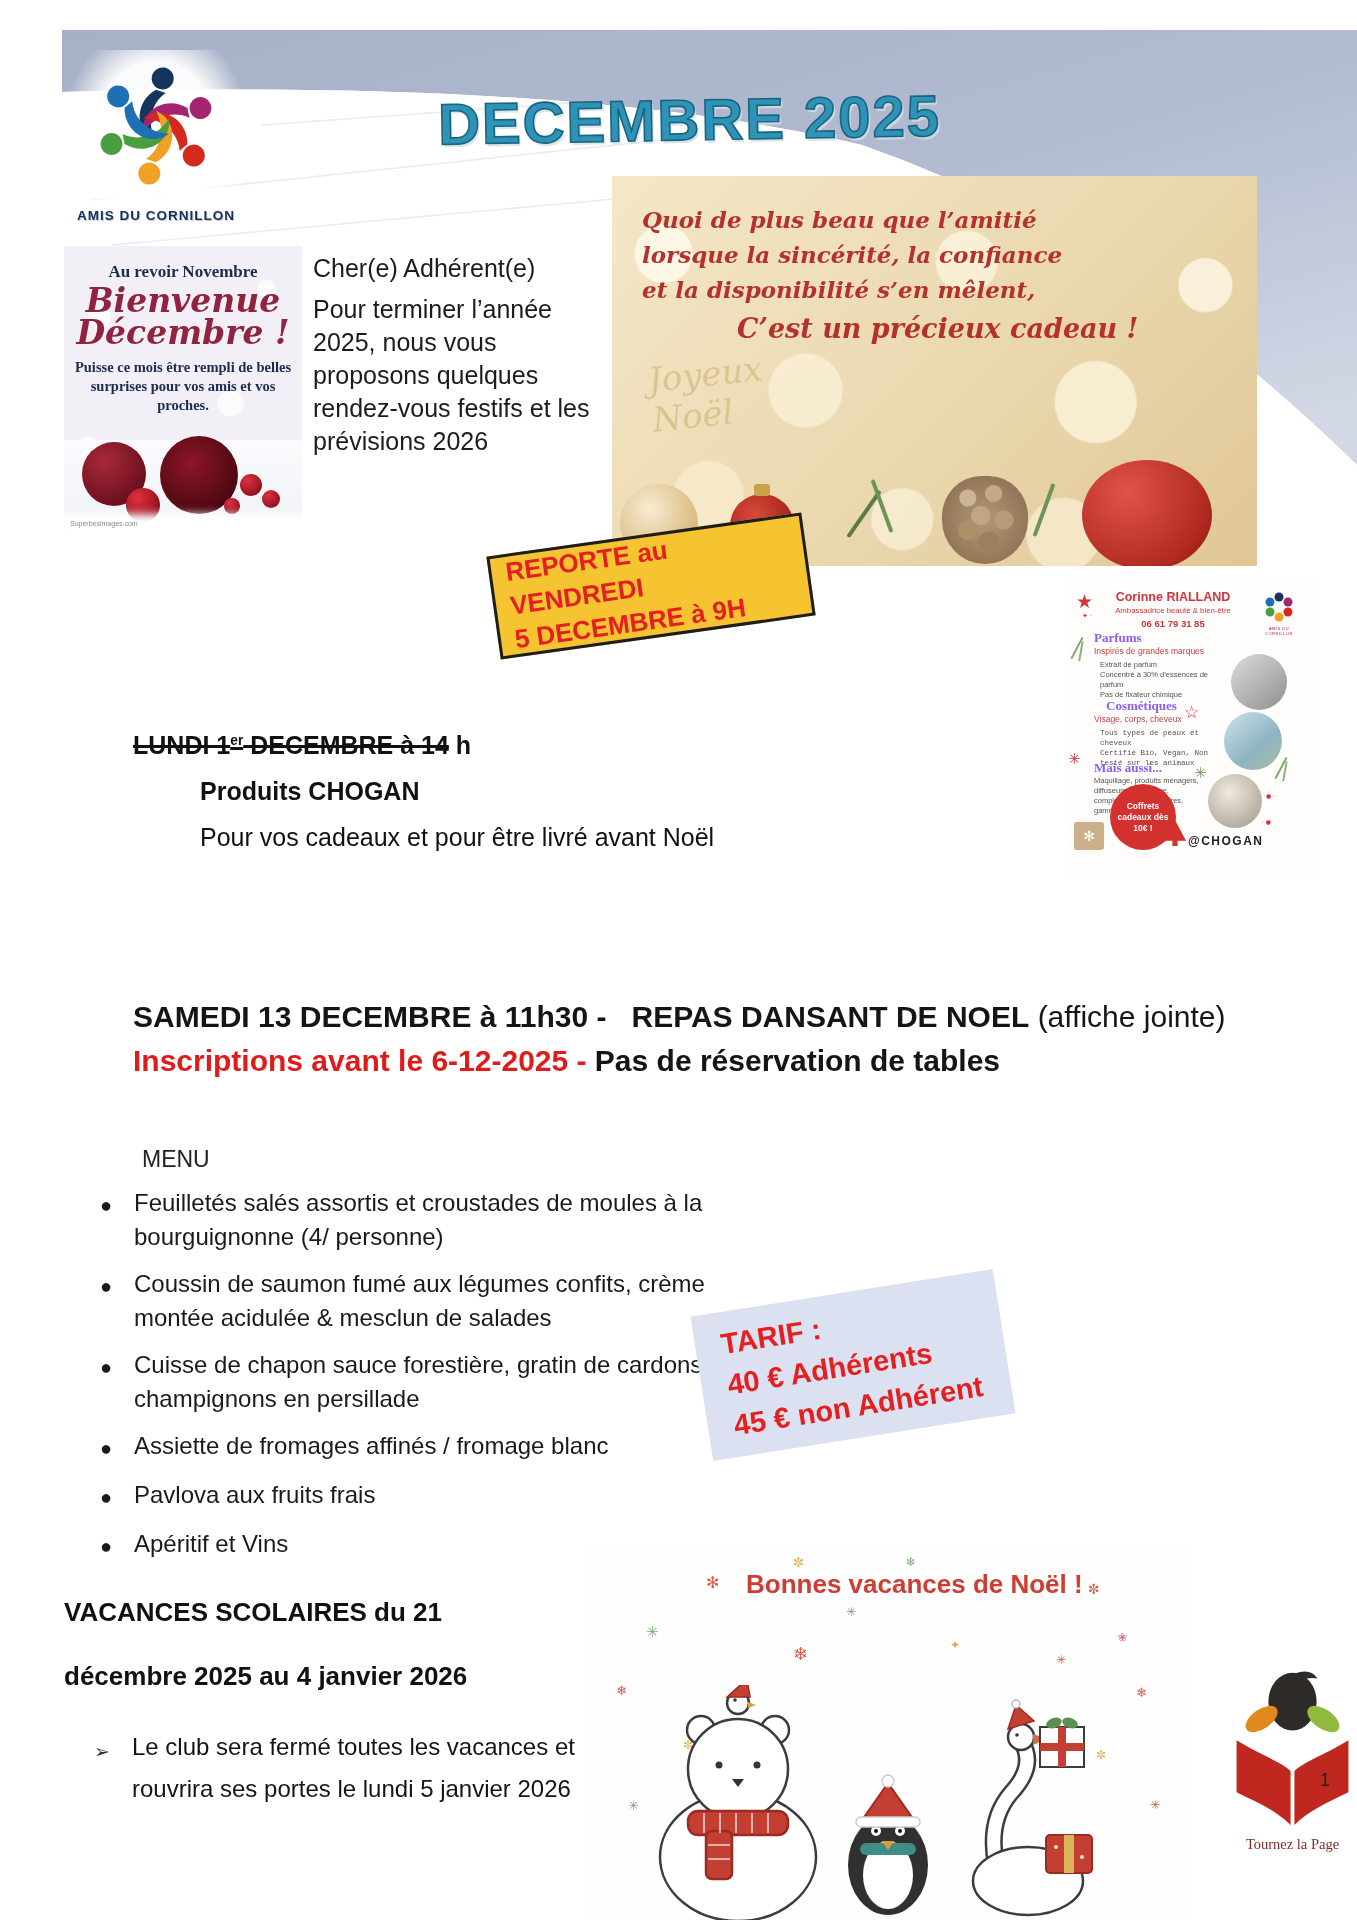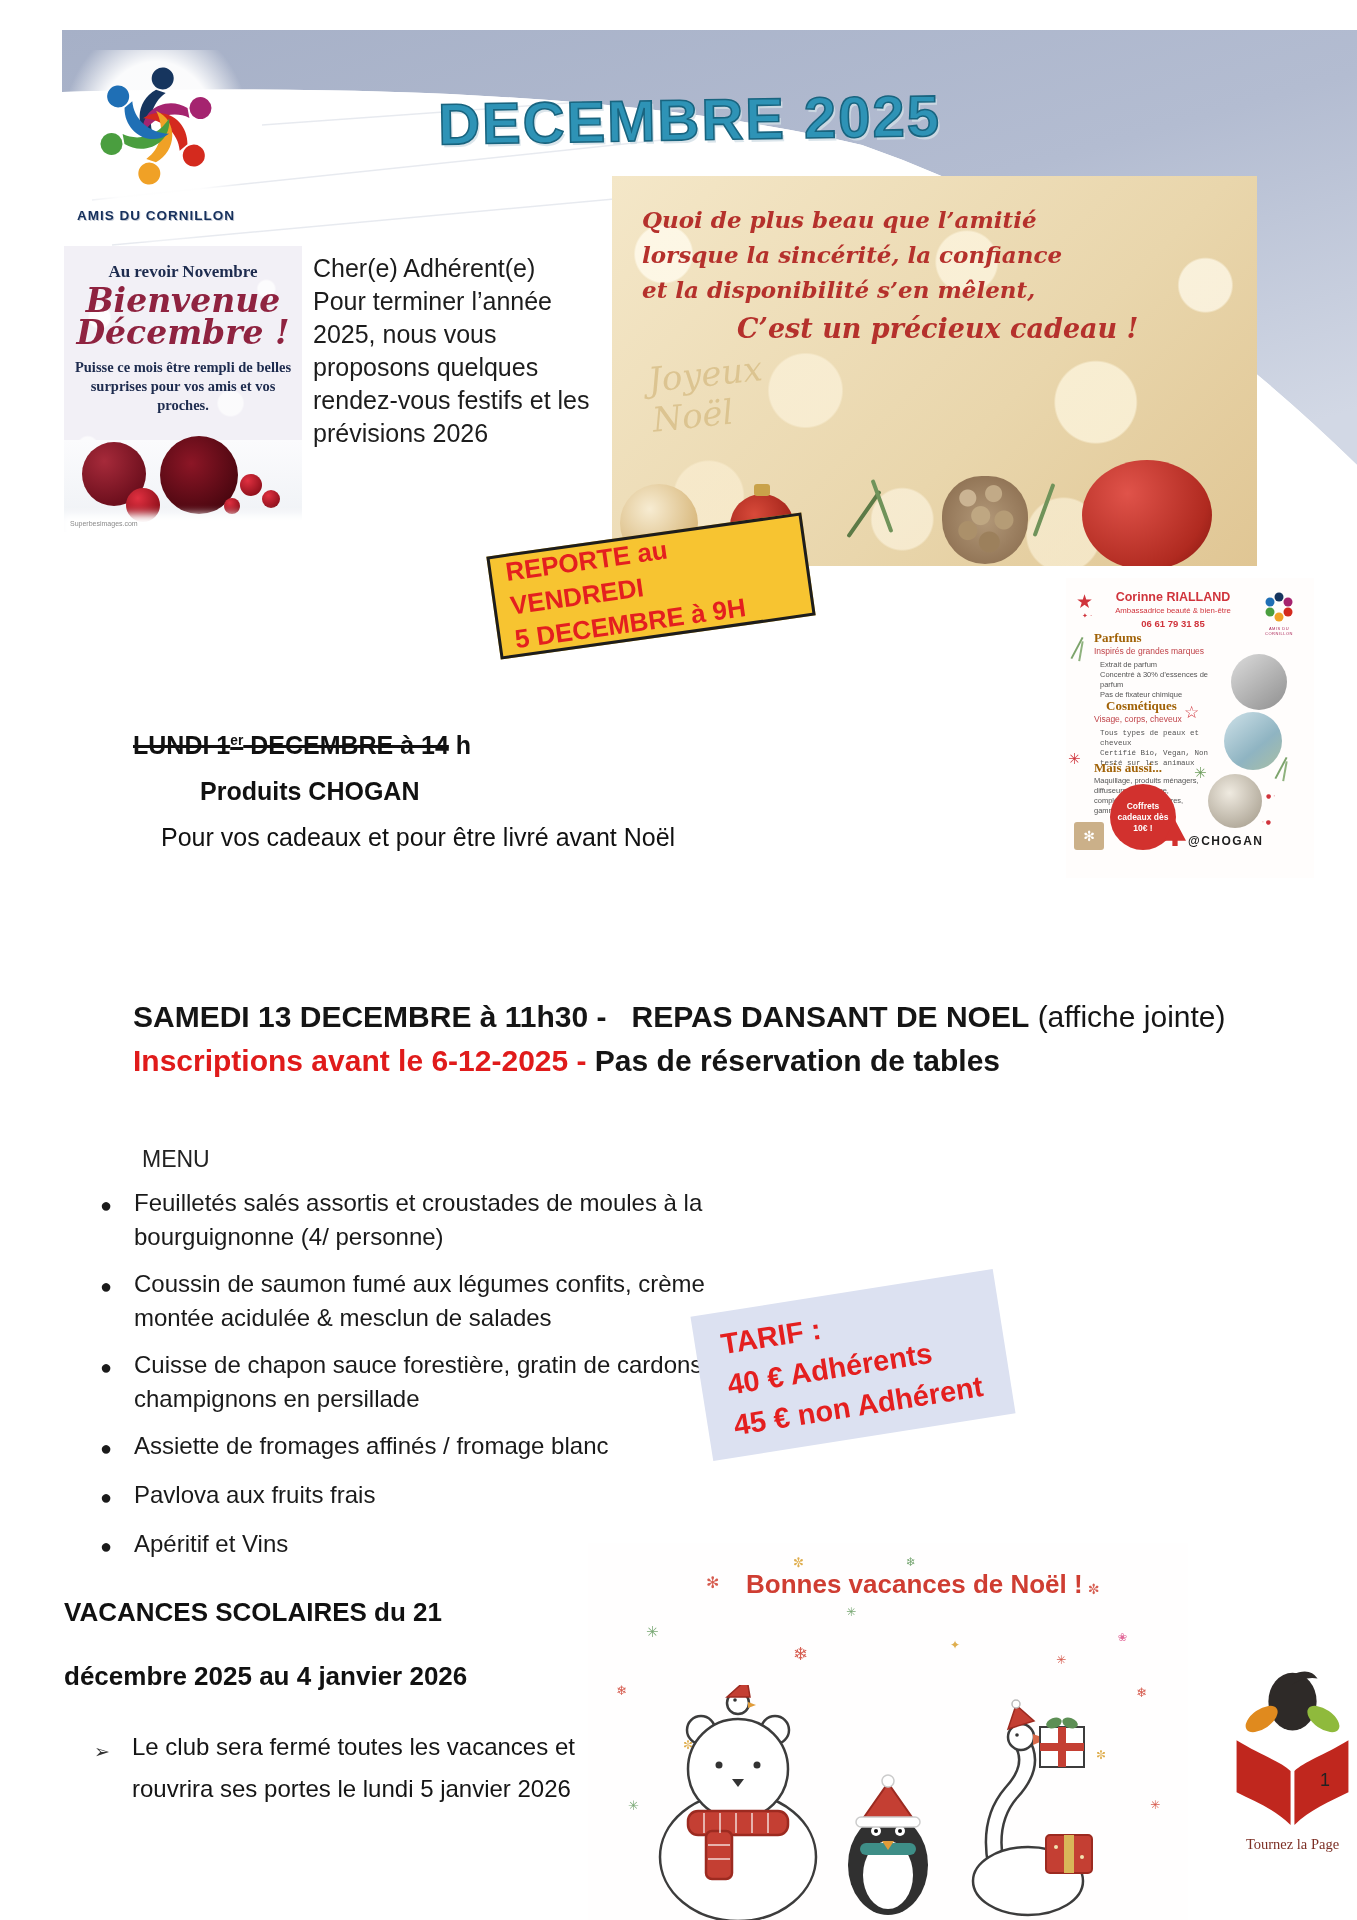--- a/index.html
+++ b/index.html
@@ -37,21 +37,21 @@
   .ball.b2{left:96px;top:-4px;width:78px;height:78px;background:radial-gradient(circle at 40% 35%,#8c1626,#48060f 78%);}
   .ball.b3{left:62px;top:48px;width:34px;height:34px;background:radial-gradient(circle at 35% 30%,#e03040,#8f0f1a 75%);}
   .ball.b4{left:176px;top:34px;width:22px;height:22px;background:radial-gradient(circle at 35% 30%,#e03040,#90101c 75%);}
   .ball.b5{left:198px;top:50px;width:18px;height:18px;background:radial-gradient(circle at 35% 30%,#e03040,#90101c 75%);}
   .ball.b6{left:160px;top:58px;width:16px;height:16px;background:radial-gradient(circle at 35% 30%,#e03040,#90101c 75%);}
   .snow{position:absolute;left:-4px;bottom:-8px;width:110%;height:26px;background:#ffffff;filter:blur(4px);}
   .watermark{position:absolute;left:6px;bottom:5px;font-size:7px;color:#8a8a8a;}
 
   
   .intro{left:313px;top:252px;width:310px;font-size:25px;line-height:33px;color:#1c1c1c;}
-  .intro .salutation{}
+  .intro .salutation{margin-bottom:8px;}
   .pre{white-space:pre-line;}
   .prewrap{white-space:pre-wrap;}
 
   
   .quote{left:612px;top:176px;width:645px;height:390px;overflow:hidden;
     background-color:#efe0bb;
     background-image:
       radial-gradient(circle at 8% 20%,rgba(255,250,235,.85) 0 28px,transparent 30px),
       radial-gradient(circle at 30% 55%,rgba(250,240,215,.8) 0 36px,transparent 38px),
       radial-gradient(circle at 55% 22%,rgba(255,248,228,.7) 0 30px,transparent 32px),
@@ -91,36 +91,36 @@
   .banner{left:492px;top:534px;width:318px;height:104px;transform:rotate(-8deg);
           background:#f7c431;border:3px solid #1d1d1d;display:flex;flex-direction:column;
           justify-content:center;padding-left:14px;box-sizing:border-box;z-index:5;}
   .banner div{color:#e41f1f;font-weight:bold;font-size:26px;line-height:34px;}
 
   
   .chogan-event{left:133px;top:718px;font-size:25px;line-height:46px;color:#111;}
   .strike{text-decoration:line-through;text-decoration-thickness:3px;font-weight:bold;}
   .chogan-event .l1{font-weight:bold;}
   .chogan-event .l2{font-weight:bold;margin-left:67px;}
-  .chogan-event .l3{margin-left:28px;}
+  .chogan-event .l3{margin-left:67px;}
   sup{font-size:.55em;}
 
   
   .flyer{left:1066px;top:578px;width:248px;height:300px;background:#fffdfc;font-size:8px;color:#555;}
   .flyer .star-solid{left:10px;top:12px;width:20px;height:20px;color:#d0343c;font-size:19px;
                      font-family:"DejaVu Sans",sans-serif;}
   .flyer .sparkle{color:#d0343c;font-size:7px;font-family:"DejaVu Sans",sans-serif;}
   .flyer-name-block{left:36px;top:12px;width:142px;text-align:center;color:#d0343c;}
   .flyer-name{font-size:12.5px;font-weight:bold;text-align:center;}
   .flyer-role{font-size:7.8px;margin-top:2px;}
   .flyer-phone{font-size:9.5px;font-weight:bold;margin-top:3px;}
   .flyer-logo{left:190px;top:12px;width:46px;text-align:center;}
   .flyer-logo-caption{font-size:4px;color:#a25;letter-spacing:.5px;}
   .flyer h4{position:absolute;margin:0;font-family:"Liberation Serif",serif;font-weight:bold;
-            color:#a16207;font-size:13px;}
+            color:#8b5cf6;font-size:13px;}
   .flyer .sub{position:absolute;color:#c0444a;font-size:8.5px;}
   .flyer .bullets{position:absolute;color:#555;font-size:7.5px;line-height:10px;}
   .ph{position:absolute;border-radius:50%;}
   .ph1{left:165px;top:76px;width:56px;height:56px;background:linear-gradient(140deg,#dcdcdc,#8f8f8f);}
   .ph2{left:158px;top:134px;width:58px;height:58px;background:linear-gradient(140deg,#cfe2e9,#8fb4c2 60%,#a9bfa4);}
   .ph3{left:142px;top:196px;width:54px;height:54px;background:radial-gradient(circle at 40% 35%,#efeae0,#b3ab9c 75%);}
   .star-outline{position:absolute;left:118px;top:124px;color:#d0343c;font-size:17px;
                 font-family:"DejaVu Sans",sans-serif;}
   .fl-snow{position:absolute;color:#d0343c;font-family:"DejaVu Sans",sans-serif;}
   .badge{position:absolute;left:44px;top:206px;width:66px;height:66px;border-radius:50%;

